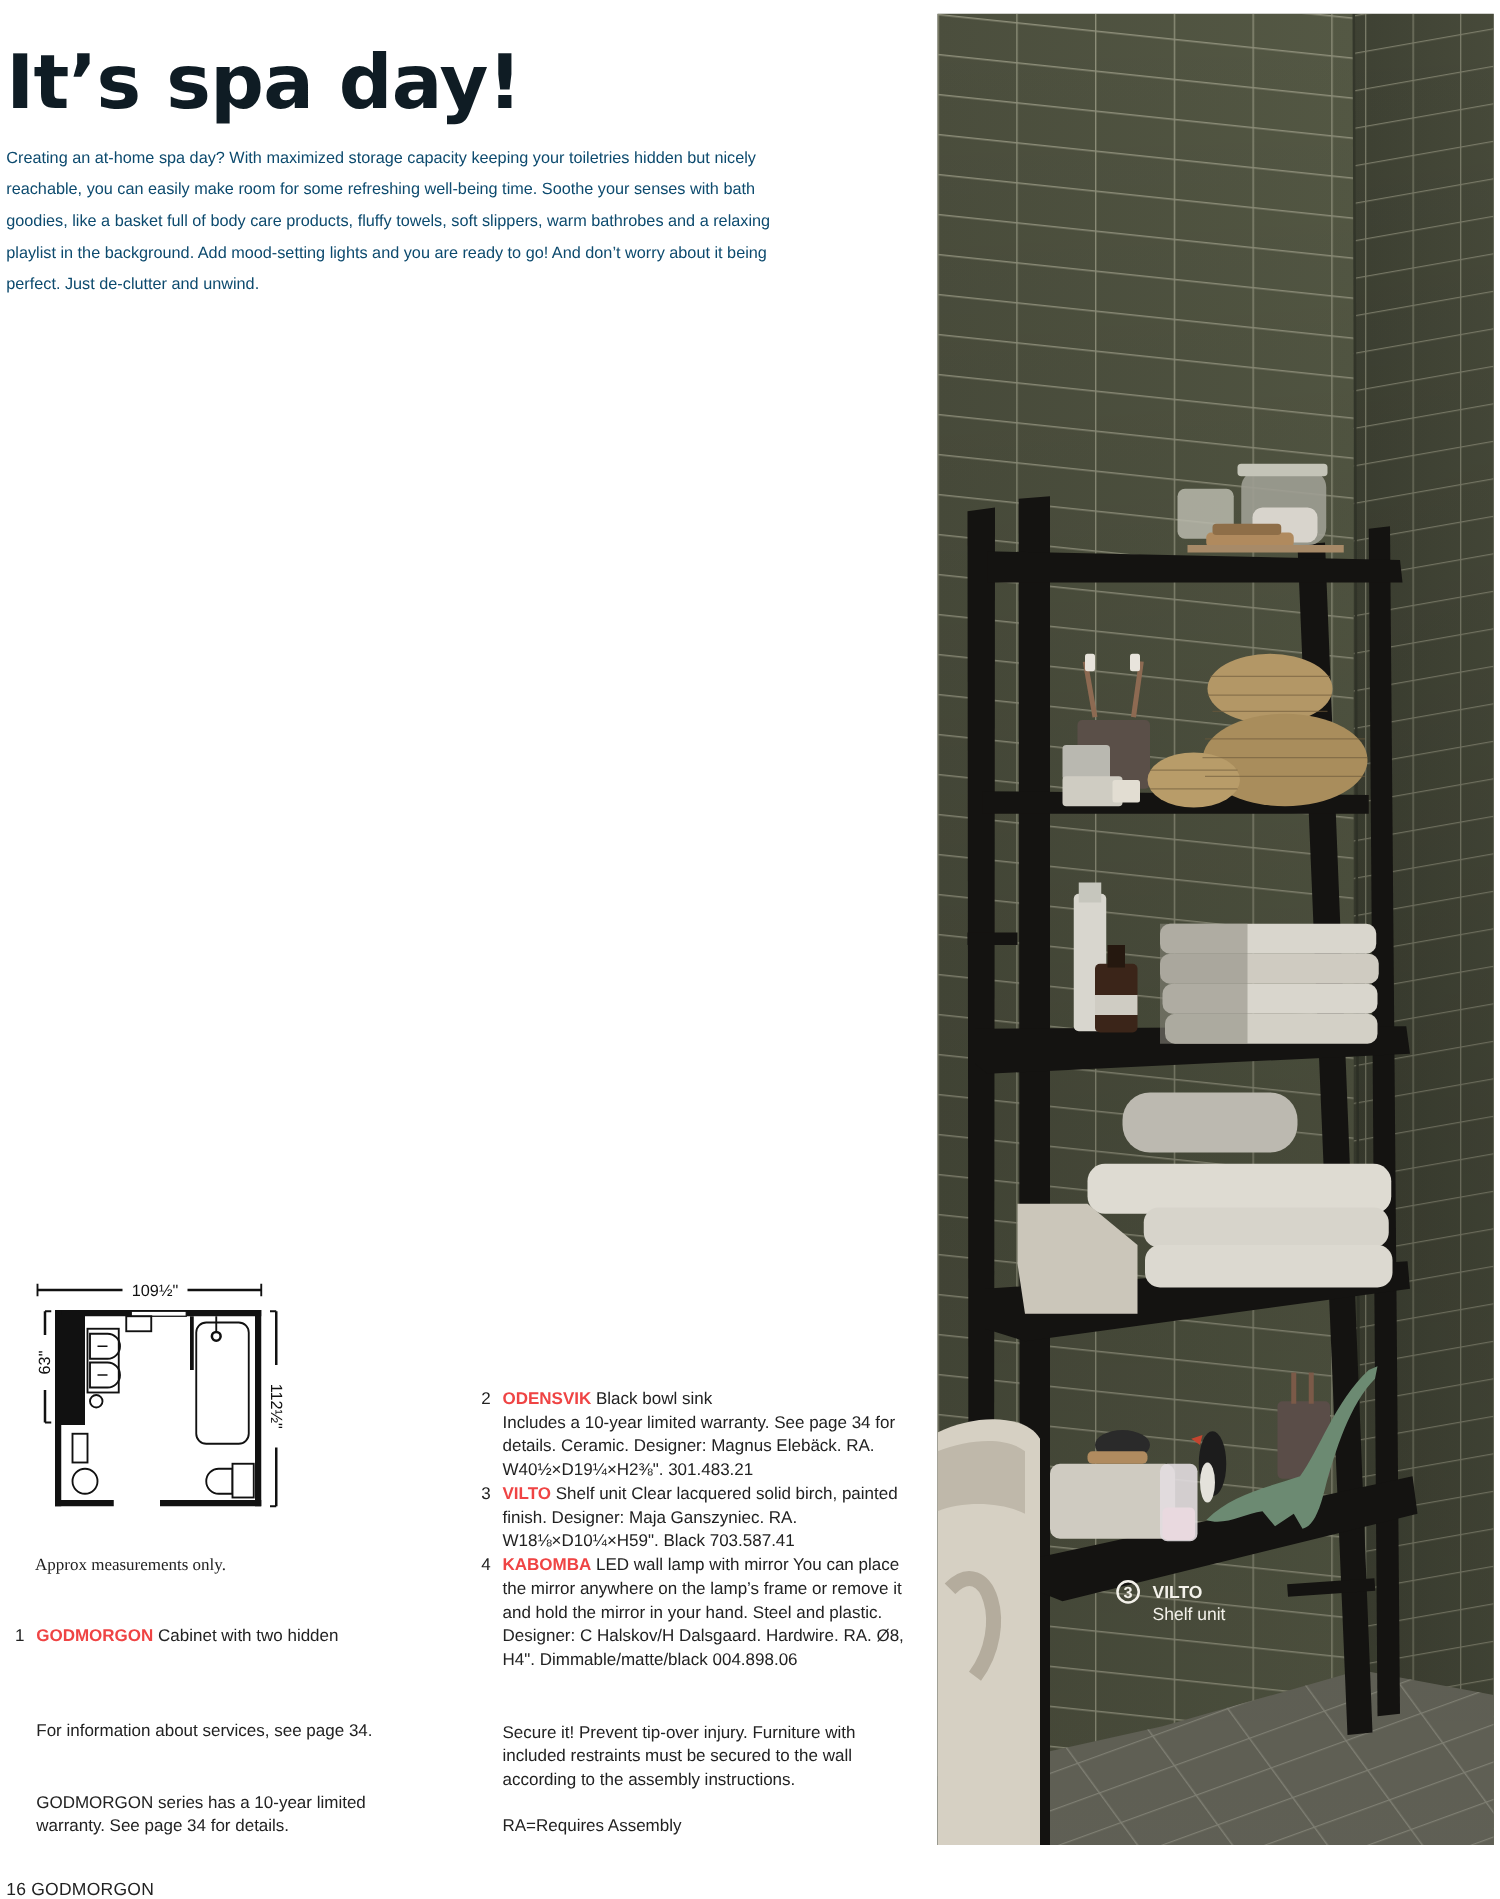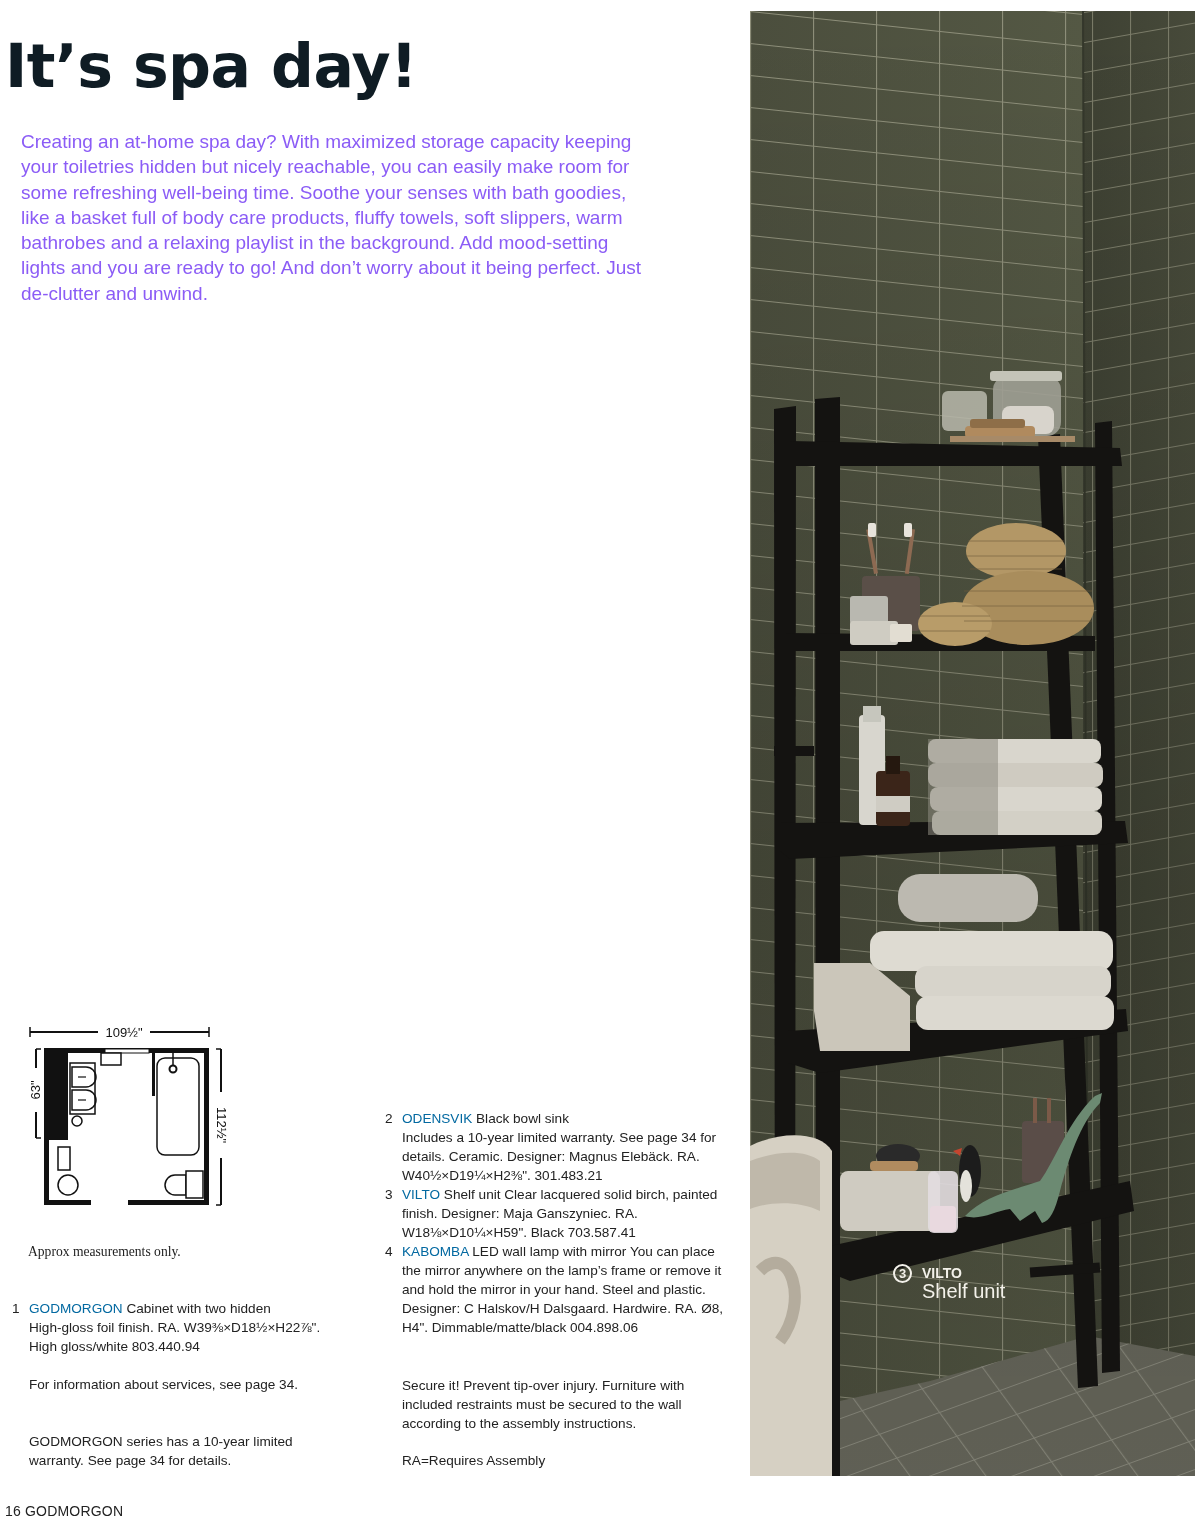--- a/index.html
+++ b/index.html
@@ -7,31 +7,31 @@
     width: 1200px; height: 1519px; position: relative; overflow: hidden;
     background: #ffffff; color: #111111;
     font-family: "DejaVu Sans", "Liberation Sans", sans-serif;
   }
   .heading {
     position: absolute; left: 5px; top: 36px; margin: 0;
     font-family: "DejaVu Sans", sans-serif; font-weight: bold;
     font-size: 60px; letter-spacing: -0.5px; color: #0f1c24; line-height: 1;
   }
   .intro {
-    position: absolute; left: 5px; top: 113px; width: 620px; margin: 16px;
-    font-family: "Liberation Sans", sans-serif; font-size: 19px; line-height: 25.3px; color: #8b5cf6;
+    position: absolute; left: 5px; top: 113px; width: 620px; margin: 0;
+    font-family: "Liberation Sans", sans-serif; font-size: 13px; line-height: 25.3px; color: #0c4a6e;
   }
   .floorplan { position: absolute; left: 26px; top: 1020px; width: 210px; height: 206px; }
   .small {
     font-family: "Liberation Sans", sans-serif; font-size: 13.6px; line-height: 19px; color: #222;
   }
   .approx { position: absolute; left: 28px; top: 1242px; margin: 0; font-family: Liberation Serif, serif; }
   .item { position: absolute; margin: 0; }
   .item .num { position: absolute; left: -17px; top: 0; }
-  .item b { font-weight: normal; color: #0369a1; }
+  .item b { font-weight: bold; color: #ef4444; }
   .item1 { left: 29px; top: 1299px; width: 320px; }
   .services { position: absolute; left: 29px; top: 1375px; width: 300px; margin: 0; }
   .warranty1 { position: absolute; left: 29px; top: 1432px; width: 300px; margin: 0; }
   .col2 { position: absolute; left: 402px; top: 1109px; width: 330px; }
   .col2 .item { position: relative; margin: 0; }
   .secure { position: absolute; left: 402px; top: 1376px; width: 330px; margin: 0; }
   .ra { position: absolute; left: 402px; top: 1451px; margin: 0; }
   .footer {
     position: absolute; left: 5px; top: 1503px; margin: 0;
     font-family: "Liberation Sans", sans-serif; font-size: 14px; color: #222; letter-spacing: 0.2px;
@@ -42,21 +42,21 @@
   .callout {
     position: absolute; left: 893px; top: 1264px; display: flex; align-items: flex-start; color: #f3f1ea;
     font-family: "Liberation Sans", sans-serif;
   }
   .callout .circle {
     width: 19px; height: 19px; border: 2px solid #f3f1ea; border-radius: 50%;
     display: flex; align-items: center; justify-content: center; font-weight: bold; font-size: 13px;
     margin-right: 10px; margin-top: 0px; box-sizing: border-box;
   }
   .callout .name { font-weight: bold; font-size: 14px; line-height: 18px; display: block; }
-  .callout .desc { font-size: 20px; line-height: 18px; display: block; }
+  .callout .desc { font-size: 14px; line-height: 18px; display: block; }
 </style>
 </head>
 <body>
 
 <h1 class="heading">It’s spa day!</h1>
 <p class="intro">Creating an at-home spa day? With maximized storage capacity keeping your toiletries hidden but nicely reachable, you can easily make room for some refreshing well-being time. Soothe your senses with bath goodies, like a basket full of body care products, fluffy towels, soft slippers, warm bathrobes and a relaxing playlist in the background. Add mood-setting lights and you are ready to go! And don’t worry about it being perfect. Just de-clutter and unwind.</p>
 
 <div class="floorplan">
   <svg width="210" height="206" viewBox="0 0 210 206" xmlns="http://www.w3.org/2000/svg">
 
@@ -108,21 +108,20 @@
     <path d="M160 155 h-11 a10 10 0 0 0 0 20 h11 z" fill="#fff" stroke="#111" stroke-width="1.5"></path>
     <rect x="160" y="151" width="17" height="27" fill="#fff" stroke="#111" stroke-width="1.5"></rect>
   </svg>
 </div>
 <p class="approx small">Approx measurements only.</p>
 
 <div class="item item1 small">
   <span class="num">1</span>
   <b>GODMORGON</b>
   <span>Cabinet  with two hidden</span><br>
-  <span>High-gloss foil finish. RA. W39⅜×D18½×H22⅞". High gloss/white 803.440.94</span>
 </div>
 <p class="services small">For information about services, see page 34.</p>
 <p class="warranty1 small">GODMORGON series has a 10-year limited warranty. See page 34 for details.</p>
 
 <div class="col2 small">
   <div class="item">
     <span class="num">2</span>
     <b>ODENSVIK</b>
     <span>Black bowl sink</span><br>
     <span>Includes a 10-year limited warranty. See page 34 for details. Ceramic. Designer: Magnus Elebäck. RA. W40½×D19¼×H2⅜".  301.483.21</span>

